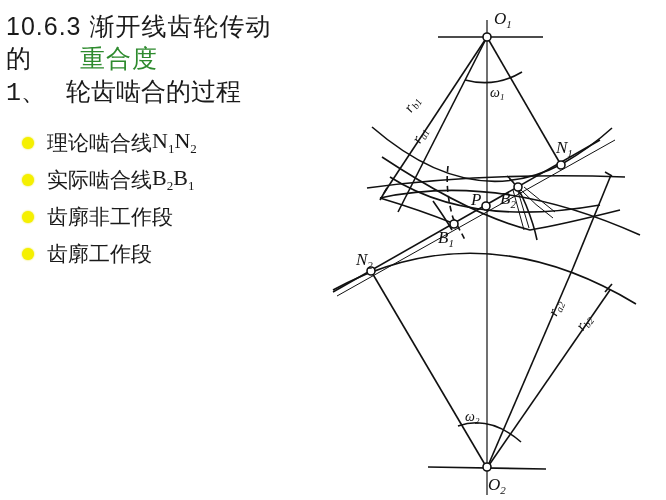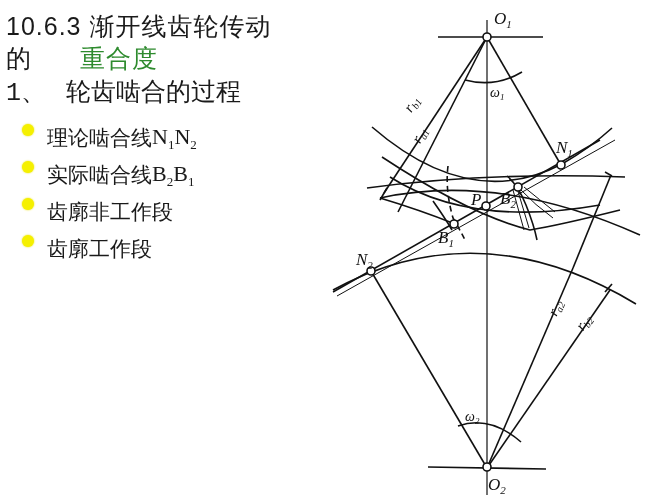--- a/index.html
+++ b/index.html
@@ -12,21 +12,21 @@
       letter-spacing: 1px; font-family: Liberation Sans, sans-serif;
     }
     .title .line { display: block; white-space: nowrap; }
     .title .green { color: #2e8b2e; margin-left: 48px; }
     .section {
       position: absolute; left: 6px; top: 78px; font-size: 25px; line-height: 32px;
       font-family: Liberation Mono, monospace; white-space: nowrap;
     }
     .section .num { display: inline-block; width: 60px; }
     .bullets { position: absolute; left: 22px; top: 124px; list-style: none; margin: 0; padding: 0; }
-    .bullets li { height: 37px; display: flex; font-size: 21px; white-space: nowrap; }
+    .bullets li { height: 37px; display: flex; align-items: center; font-size: 21px; white-space: nowrap; }
     .dot { width: 12px; height: 12px; border-radius: 50%; background: #f5f000; margin-right: 13px; box-shadow: 0 0 2px #e8e000; }
     .math { font-family: "Liberation Serif", "DejaVu Serif", serif; font-size: 22px; }
     .math sub { font-size: 13px; }
     svg.diagram { position: absolute; left: 0; top: 0; }
     svg text { font-family: "Liberation Serif", "DejaVu Serif", serif; font-style: italic; fill: #111; }
   </style>
 </head>
 <body>
 
 <div class="title">

